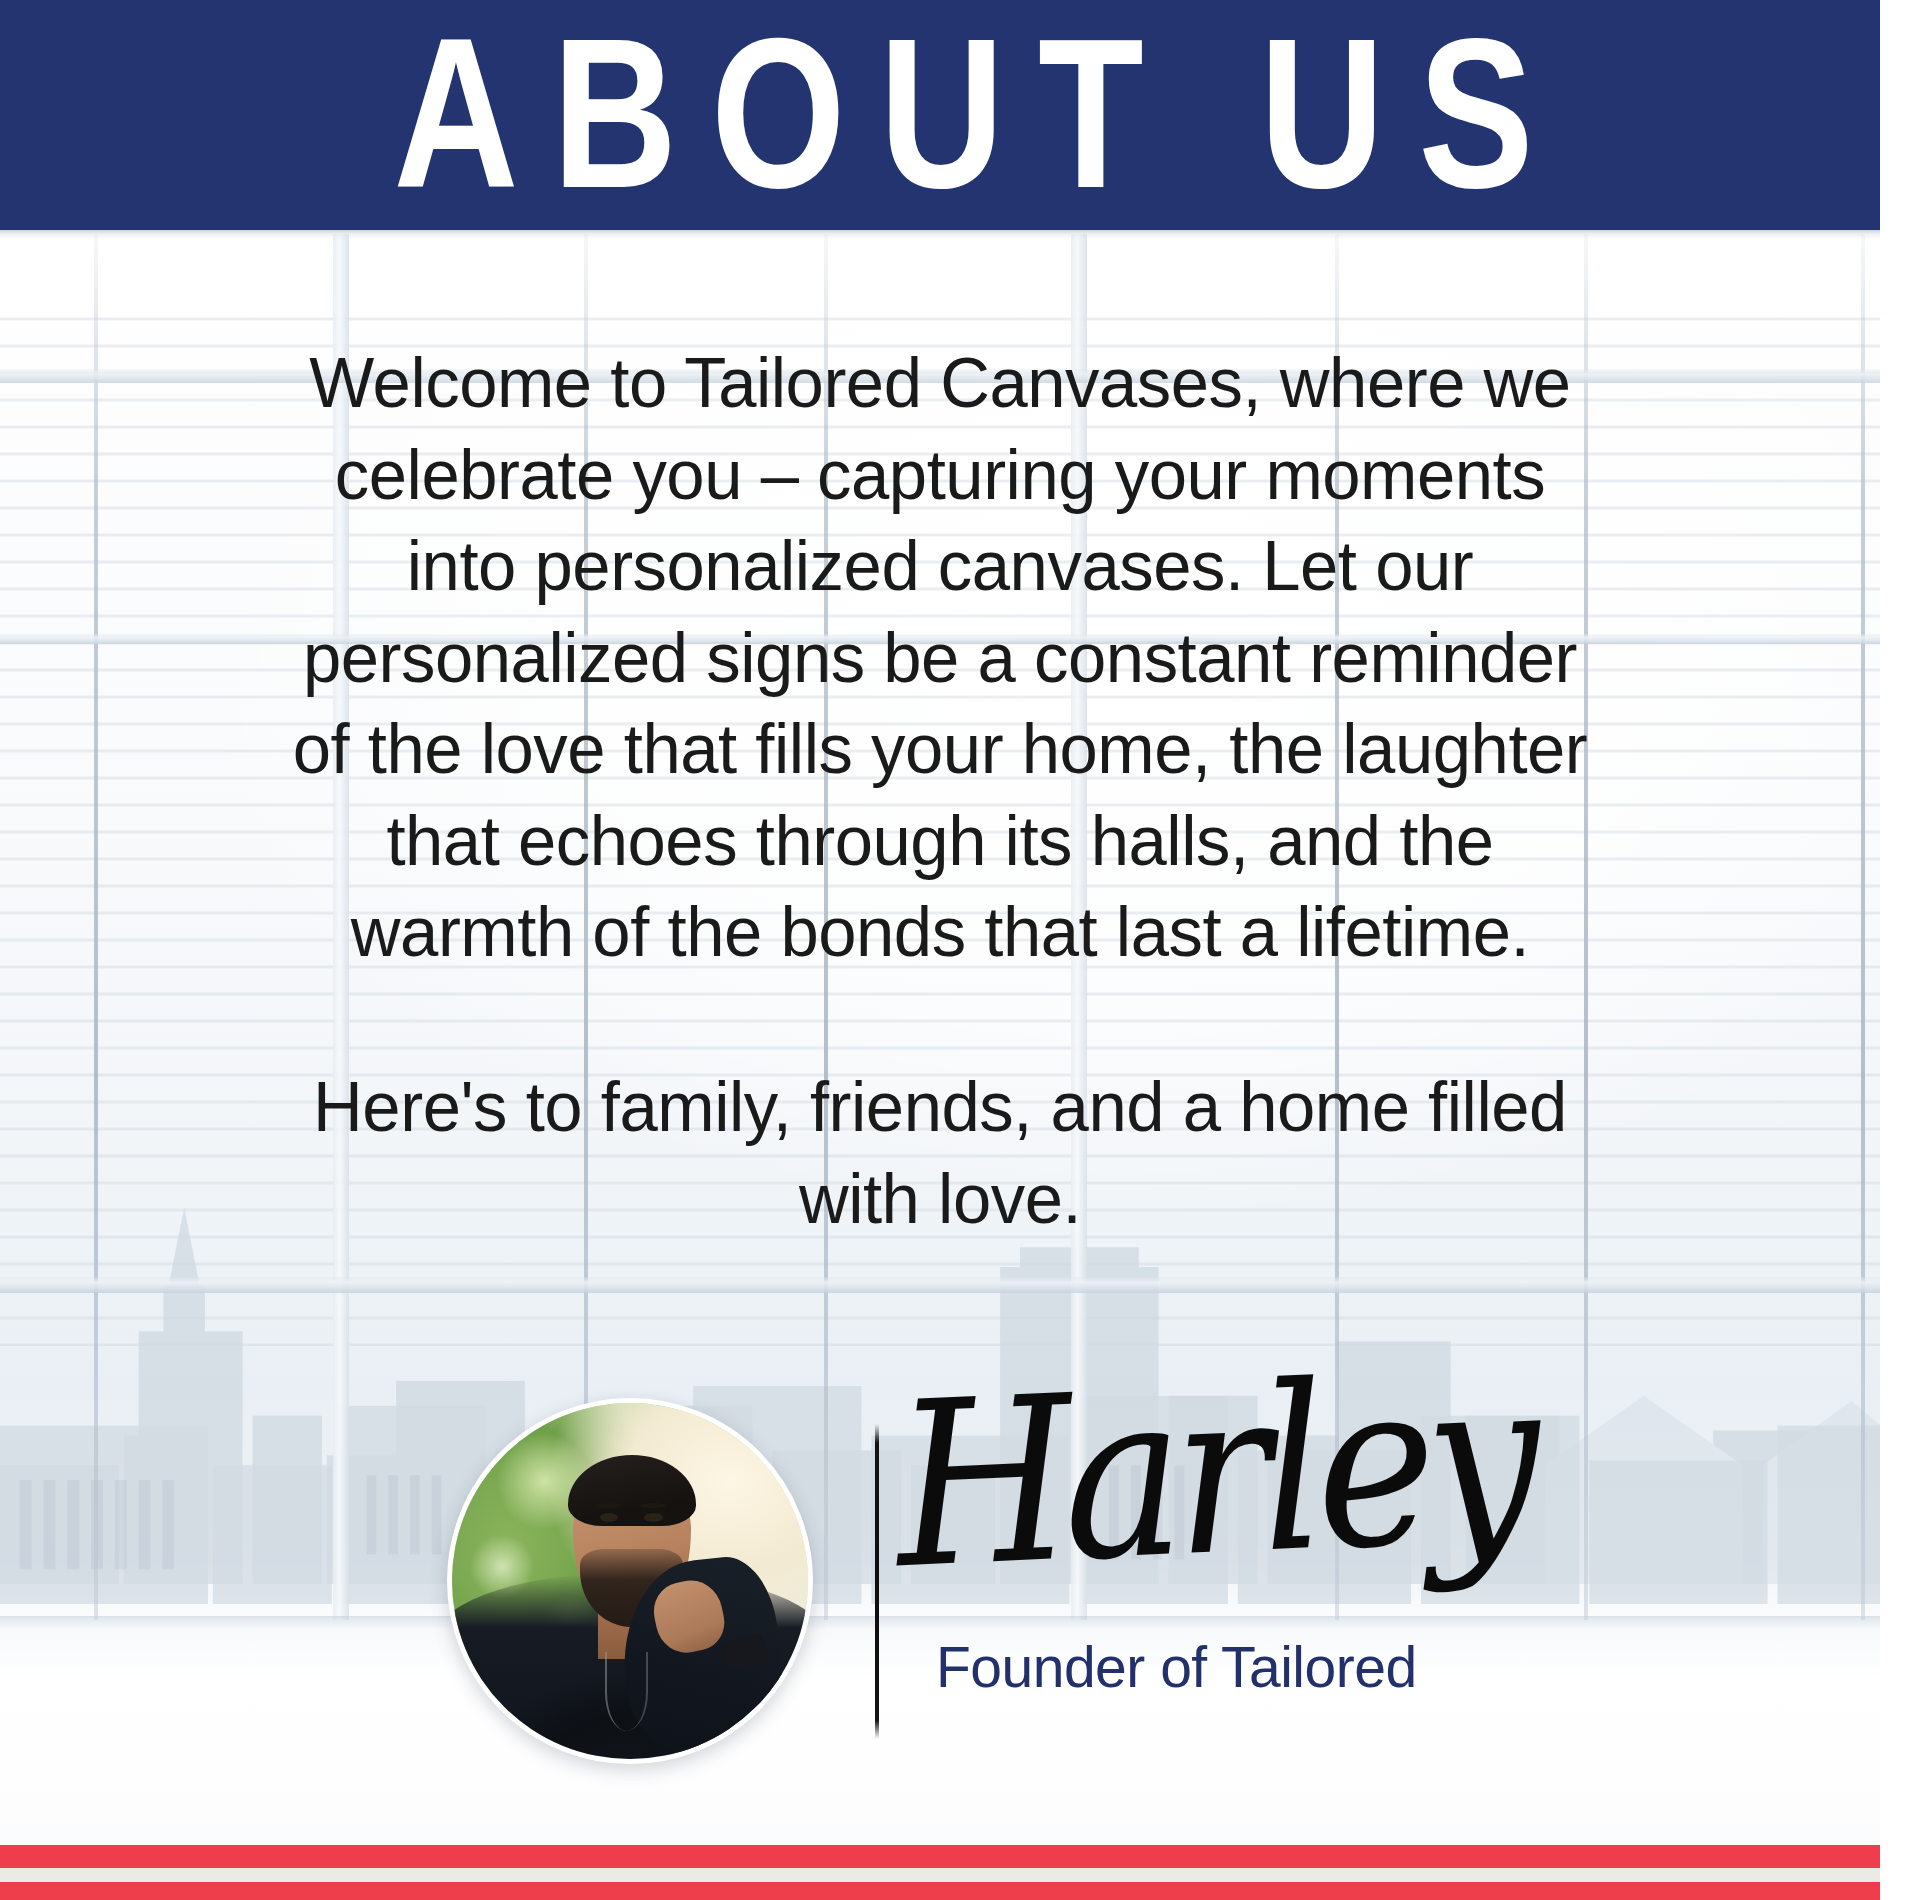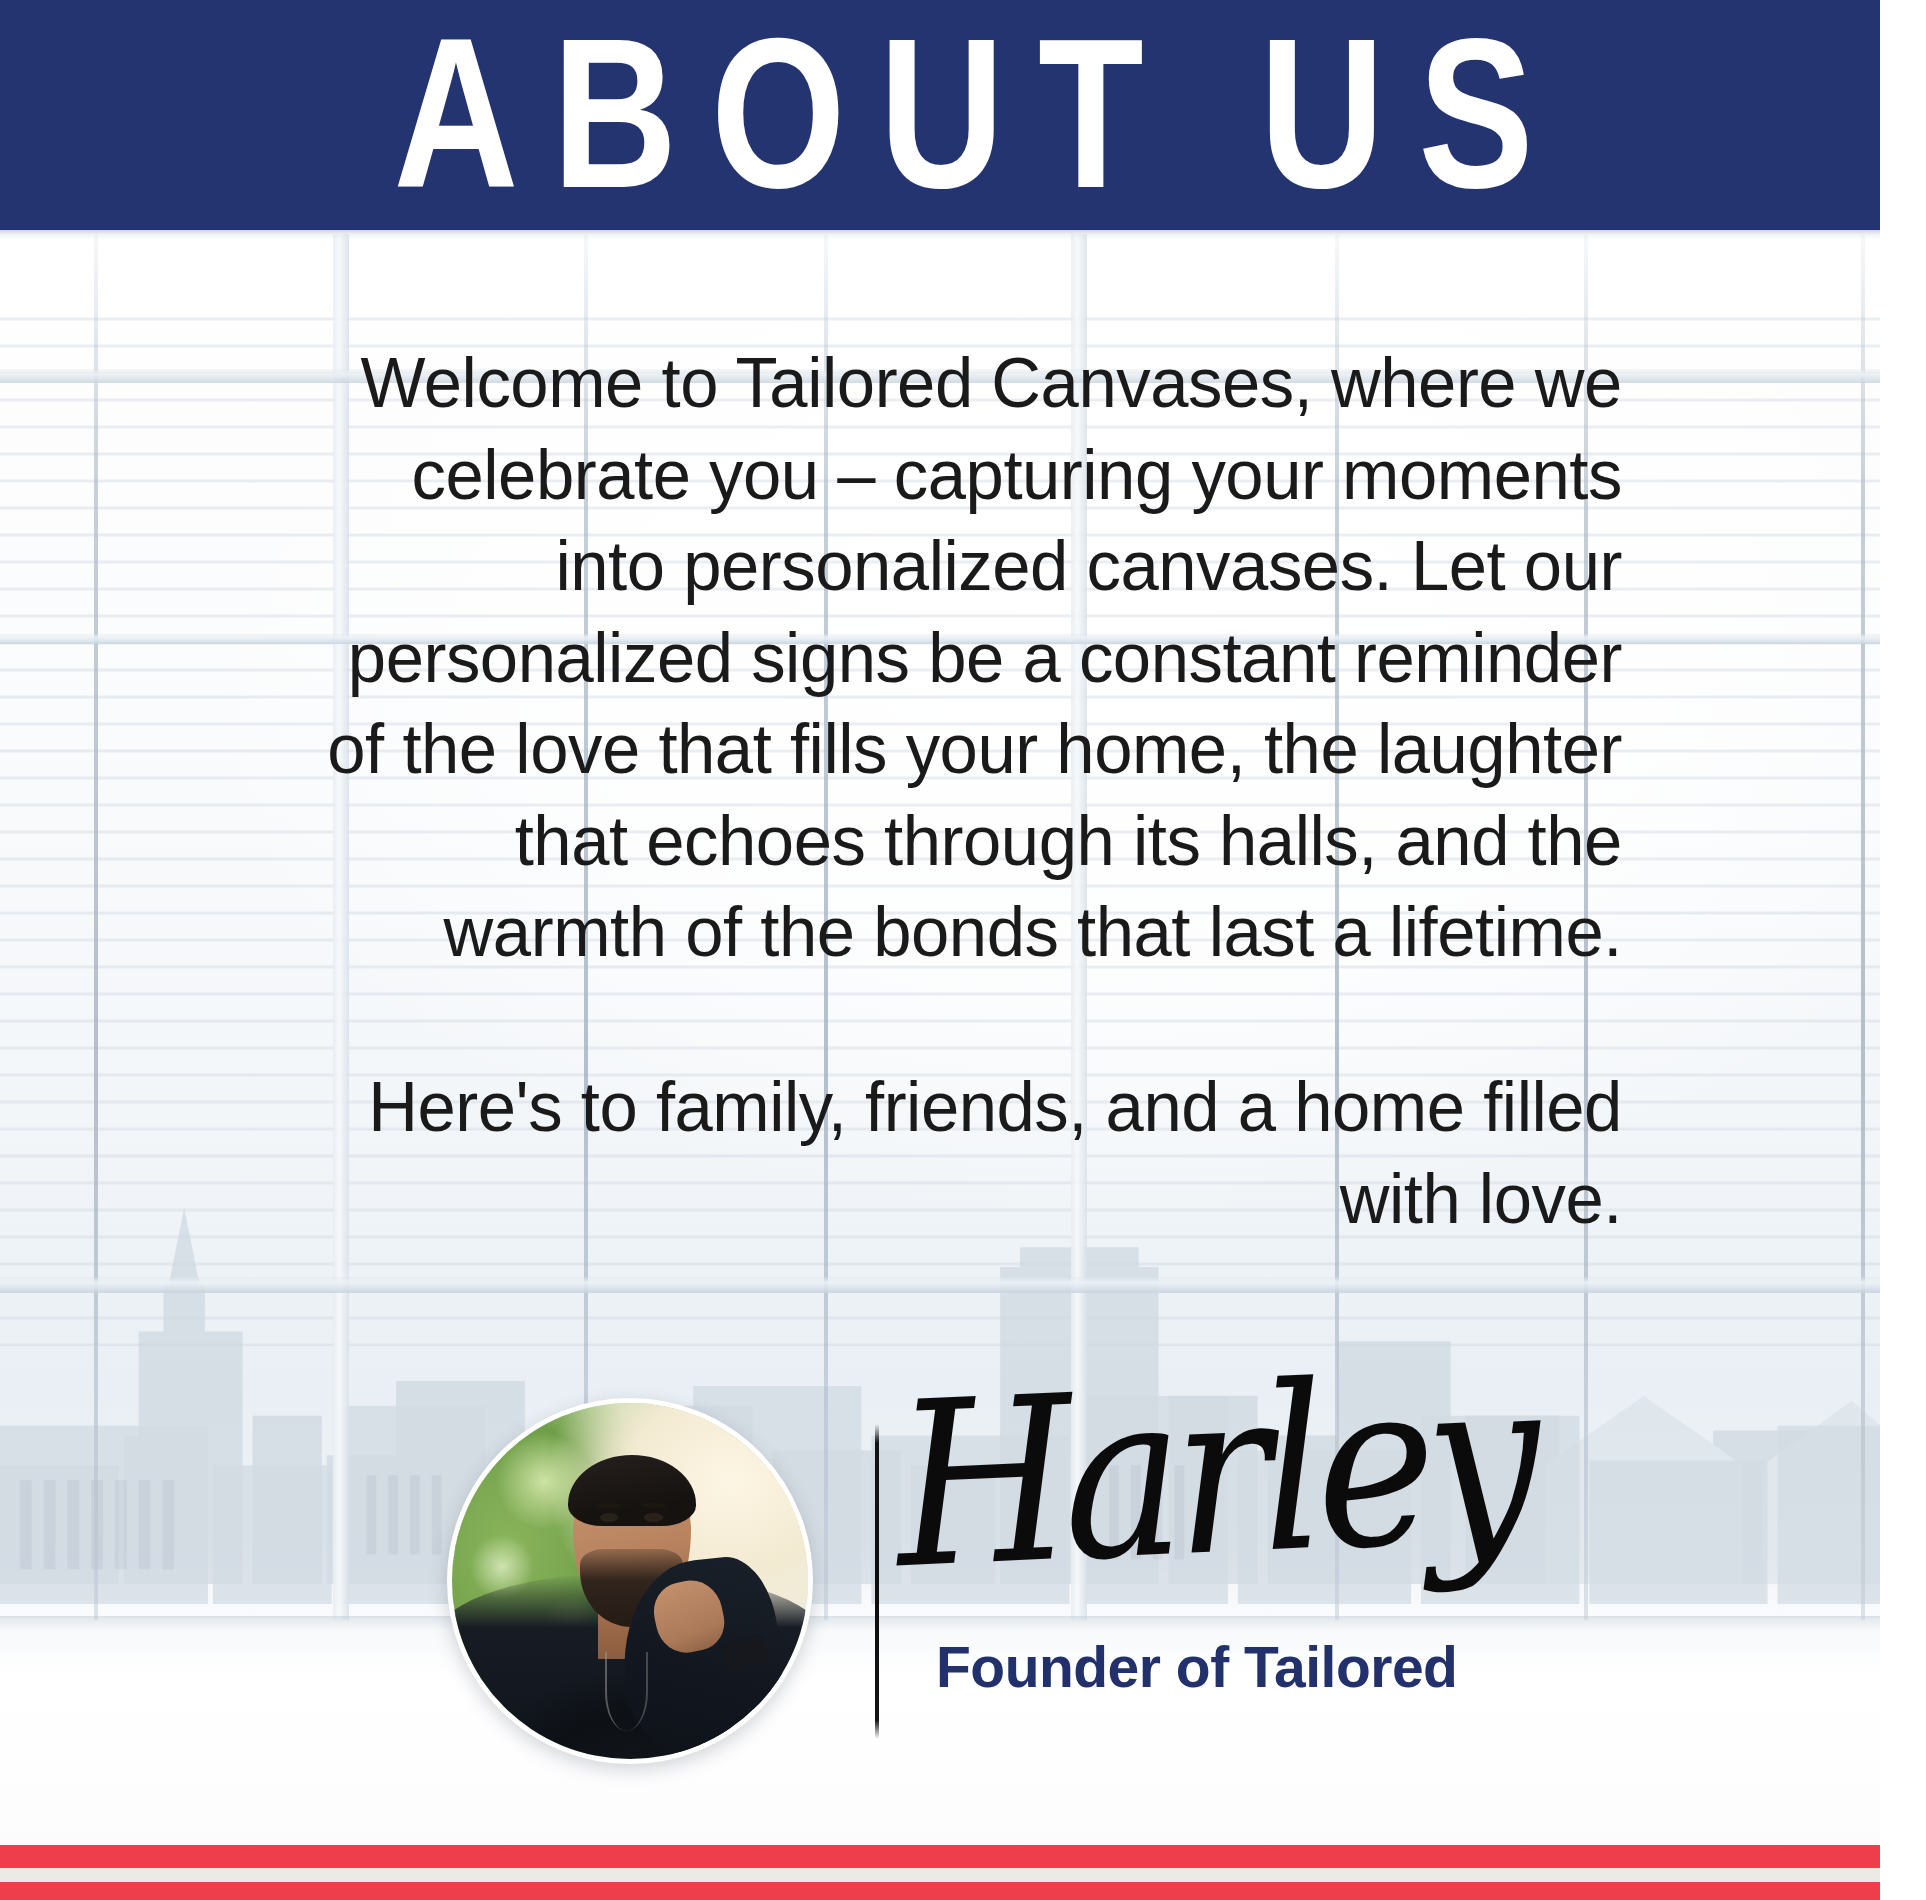--- a/index.html
+++ b/index.html
@@ -160,21 +160,21 @@
     z-index: 29;
   }
 
   
   .copy {
     position: absolute;
     left: 50%;
     transform: translateX(-50%);
     top: 337px;
     width: 1406px;
-    text-align: right;
+    text-align: center;
     z-index: 20;
   }
   .copy p {
     margin: 0;
     color: #1a1a1a;
     font-family: "Liberation Sans Narrow", "Liberation Sans", sans-serif;
     font-size: 71px;
     line-height: 1.29;
     letter-spacing: -0.5px;
     transform: scaleX(0.97);
@@ -325,21 +325,21 @@
     z-index: 27;
     white-space: nowrap;
   }
 
   .sig-role {
     position: absolute;
     left: 936px;
     top: 1637px;
     width: 594px;
     font-family: "Liberation Sans", sans-serif;
-    font-weight: bold;
+    font-weight: normal;
     font-size: 57px;
     line-height: 1.08;
     color: #22316b;
     letter-spacing: -0.5px;
     z-index: 27;
   }
 
   
   .stripe {
     position: absolute;

